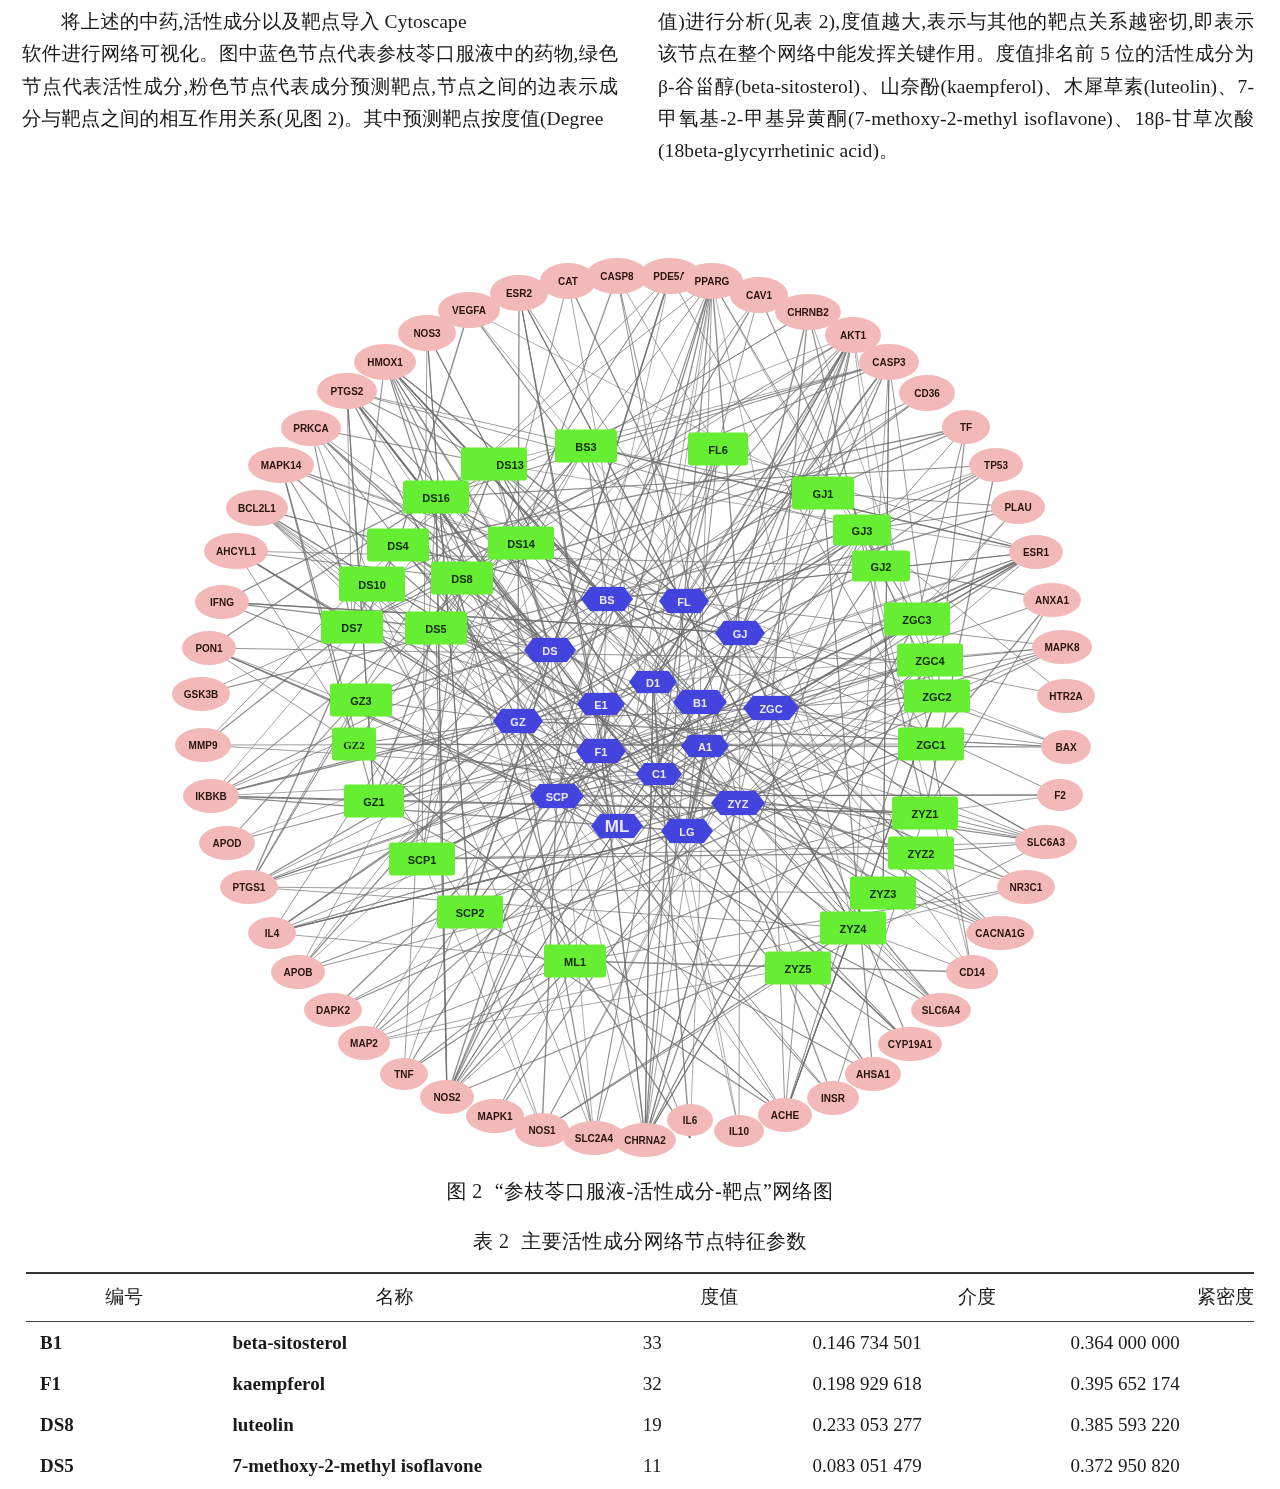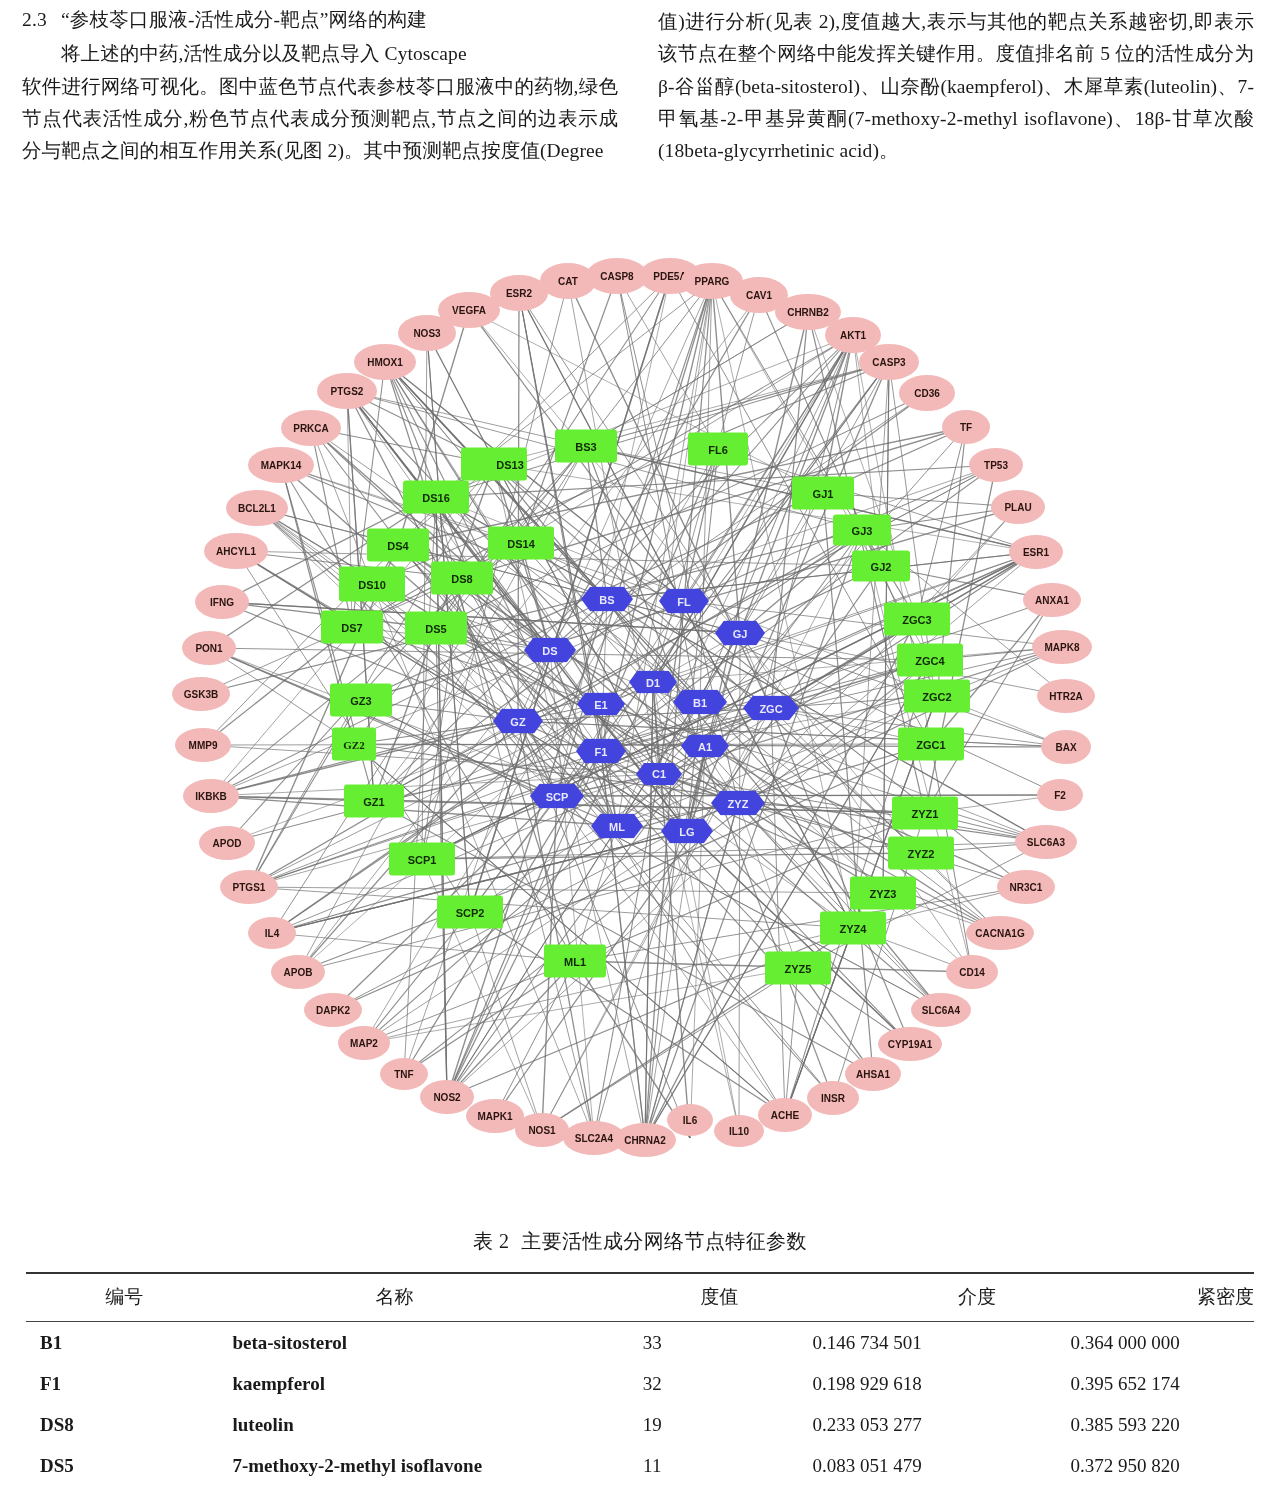--- a/index.html
+++ b/index.html
@@ -92,23 +92,20 @@
   td.c-clo, th.c-clo { width: 21%; }
   td.c-name, td.c-id { font-family: "Liberation Serif", serif; }
 </style>
 </head>
 <body>
 
 <div id="page">
 
   <div class="columns">
     <div class="col">
-      <div class="sec-head">
-        <span class="sec-num">2.3</span><span>“参枝苓口服液-活性成分-靶点”网络的构建</span>
-      </div>
       <p class="para indent">将上述的中药,活性成分以及靶点导入 Cytoscape</p>
       <p class="para">软件进行网络可视化。图中蓝色节点代表参枝苓口服液中的药物,绿色节点代表活性成分,粉色节点代表成分预测靶点,节点之间的边表示成分与靶点之间的相互作用关系(见图 2)。其中预测靶点按度值(Degree</p>
     </div>
     <div class="col">
       <p class="para">值)进行分析(见表 2),度值越大,表示与其他的靶点关系越密切,即表示该节点在整个网络中能发挥关键作用。度值排名前 5 位的活性成分为 β-谷甾醇(beta-sitosterol)、山奈酚(kaempferol)、木犀草素(luteolin)、7-甲氧基-2-甲基异黄酮(7-methoxy-2-methyl isoflavone)、18β-甘草次酸(18beta-glycyrrhetinic acid)。</p>
     </div>
   </div>
 
   <div id="figure">
     <svg id="net" viewBox="0 0 1280 930" preserveAspectRatio="none">
@@ -852,29 +849,32 @@
         </div>
         <div class="node n-herb" style="left: 659px; top: 526px; width: 46px; height: 22px; font-size: 11px;">
           <span>C1</span>
         </div>
         <div class="node n-herb" style="left: 557px; top: 548px; width: 54px; height: 25px; font-size: 11px;">
           <span>SCP</span>
         </div>
         <div class="node n-herb" style="left: 738px; top: 555px; width: 54px; height: 25px; font-size: 11px;">
           <span>ZYZ</span>
         </div>
-        <div class="node n-herb" style="left: 617px; top: 578px; width: 52px; height: 25px; font-size: 11px; text-align: center;">
+        <div class="node n-herb" style="left: 617px; top: 578px; width: 52px; height: 25px; font-size: 17px; text-align: center;">
           <span>ML</span>
         </div>
         <div class="node n-herb" style="left: 687px; top: 583px; width: 52px; height: 25px; font-size: 11px;">
           <span>LG</span>
         </div>
       </div>
   </div>
 
+  <div class="fig-caption">
+    <span class="lbl">图 2</span><span>“参枝苓口服液-活性成分-靶点”网络图</span>
+  </div>
 
   <div class="tbl-caption">
     <span class="lbl">表 2</span><span>主要活性成分网络节点特征参数</span>
   </div>
 
   <div id="tbl-wrap">
     <table>
       <thead>
         <tr>
           <th class="c-id">编号</th>

